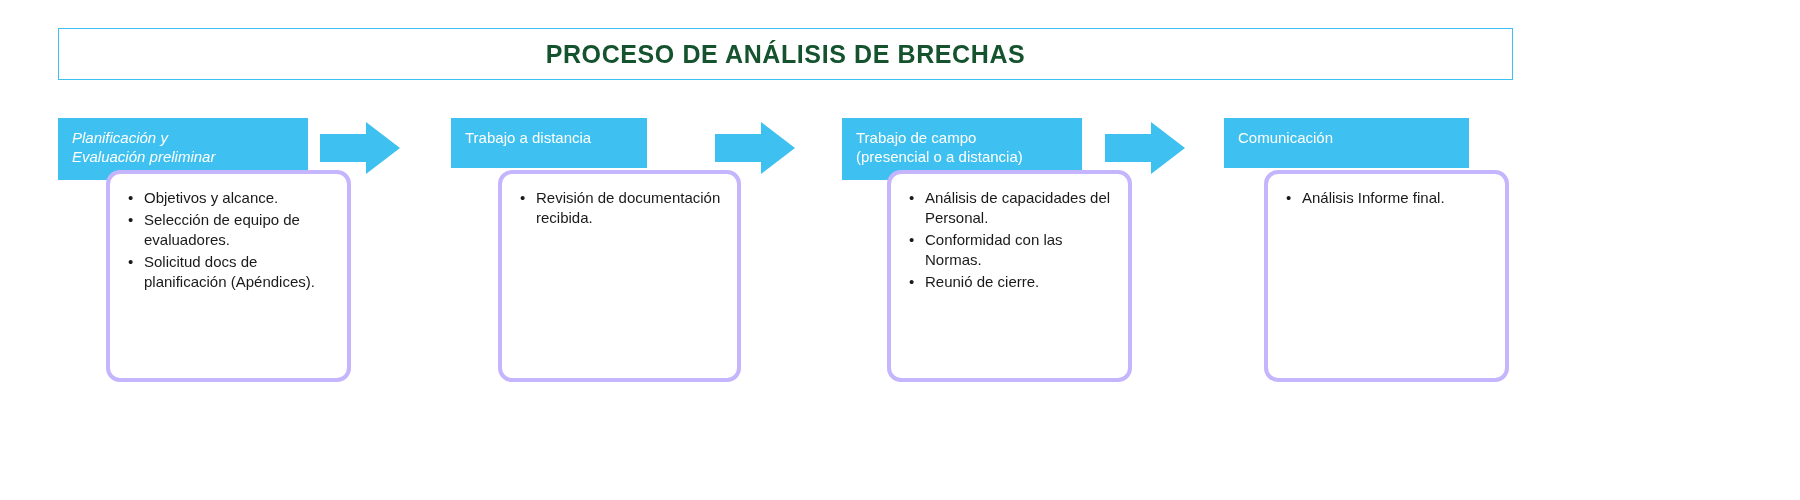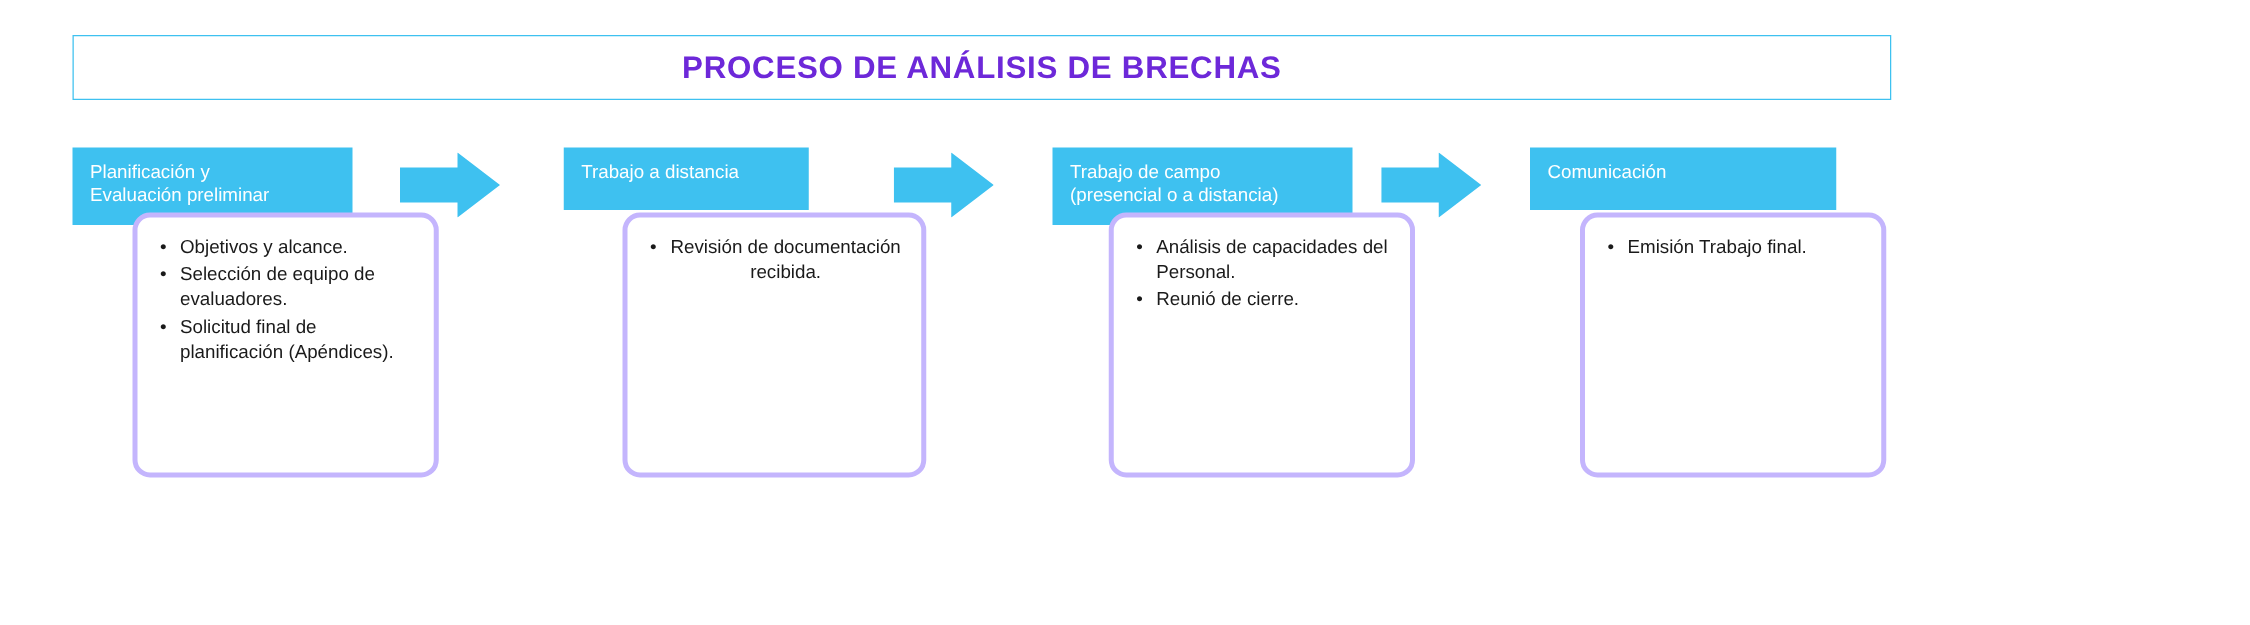--- a/index.html
+++ b/index.html
@@ -23,21 +23,21 @@
     width: 1455px;
     height: 52px;
     border: 1px solid #3ec1f0;
     box-sizing: border-box;
     display: flex;
     align-items: center;
     justify-content: center;
     background: #ffffff;
   }
   #title-text {
-    color: #6d28d9;
+    color: #14532d;
     font-size: 25px;
     font-weight: bold;
     letter-spacing: 0.6px;
     text-align: center;
   }
 
   
   .stage {
     position: absolute;
     top: 118px;
@@ -78,27 +78,27 @@
     content: "\2022";
     position: absolute;
     left: -16px;
     top: 0;
     color: #1a1a1a;
     font-size: 15px;
   }
 
   
   #stage-1 { left: 58px; width: 250px; }
-  #stage-1 .stage-header { width: 224px; height: 62px; }
+  #stage-1 .stage-header { width: 250px; height: 62px; font-style: italic; }
   #stage-1 .stage-body { left: 48px; top: 52px; width: 245px; height: 212px; }
 
   
   #stage-2 { left: 451px; width: 240px; }
   #stage-2 .stage-header { width: 196px; height: 50px; }
-  #stage-2 .stage-body { left: 47px; top: 52px; width: 243px; height: 212px; text-align: center; }
+  #stage-2 .stage-body { left: 47px; top: 52px; width: 243px; height: 212px; }
 
   
   #stage-3 { left: 842px; width: 224px; }
   #stage-3 .stage-header { width: 240px; height: 62px; }
   #stage-3 .stage-body { left: 45px; top: 52px; width: 245px; height: 212px; }
 
   
   #stage-4 { left: 1224px; width: 246px; }
   #stage-4 .stage-header { width: 245px; height: 50px; }
   #stage-4 .stage-body { left: 40px; top: 52px; width: 245px; height: 212px; }
@@ -124,21 +124,21 @@
 
 <div class="stage" id="stage-1">
   <div class="stage-header">
     <span class="hdr-line">Planificación y</span>
     <span class="hdr-line">Evaluación preliminar</span>
   </div>
   <div class="stage-body">
     <ul>
       <li>Objetivos y alcance.</li>
       <li>Selección de equipo de evaluadores.</li>
-      <li>Solicitud final de planificación (Apéndices).</li>
+      <li>Solicitud docs de planificación (Apéndices).</li>
     </ul>
   </div>
 </div>
 
 <div class="arrow" id="arrow-1">
   <svg width="80" height="52" viewBox="0 0 80 52" xmlns="http://www.w3.org/2000/svg">
     <polygon points="0,12 46,12 46,0 80,26 46,52 46,40 0,40" fill="#3ec1f0"></polygon>
   </svg>
 </div>
 
@@ -160,33 +160,34 @@
 </div>
 
 <div class="stage" id="stage-3">
   <div class="stage-header">
     <span class="hdr-line">Trabajo de campo</span>
     <span class="hdr-line">(presencial o a distancia)</span>
   </div>
   <div class="stage-body">
     <ul>
       <li>Análisis de capacidades del Personal.</li>
+      <li>Conformidad con las Normas.</li>
       <li>Reunió de cierre.</li>
     </ul>
   </div>
 </div>
 
 <div class="arrow" id="arrow-3">
   <svg width="80" height="52" viewBox="0 0 80 52" xmlns="http://www.w3.org/2000/svg">
     <polygon points="0,12 46,12 46,0 80,26 46,52 46,40 0,40" fill="#3ec1f0"></polygon>
   </svg>
 </div>
 
 <div class="stage" id="stage-4">
   <div class="stage-header">
     <span class="hdr-line">Comunicación</span>
   </div>
   <div class="stage-body">
     <ul>
-      <li>Emisión Trabajo final.</li>
+      <li>Análisis Informe final.</li>
     </ul>
   </div>
 </div>
 
 </body></html>

